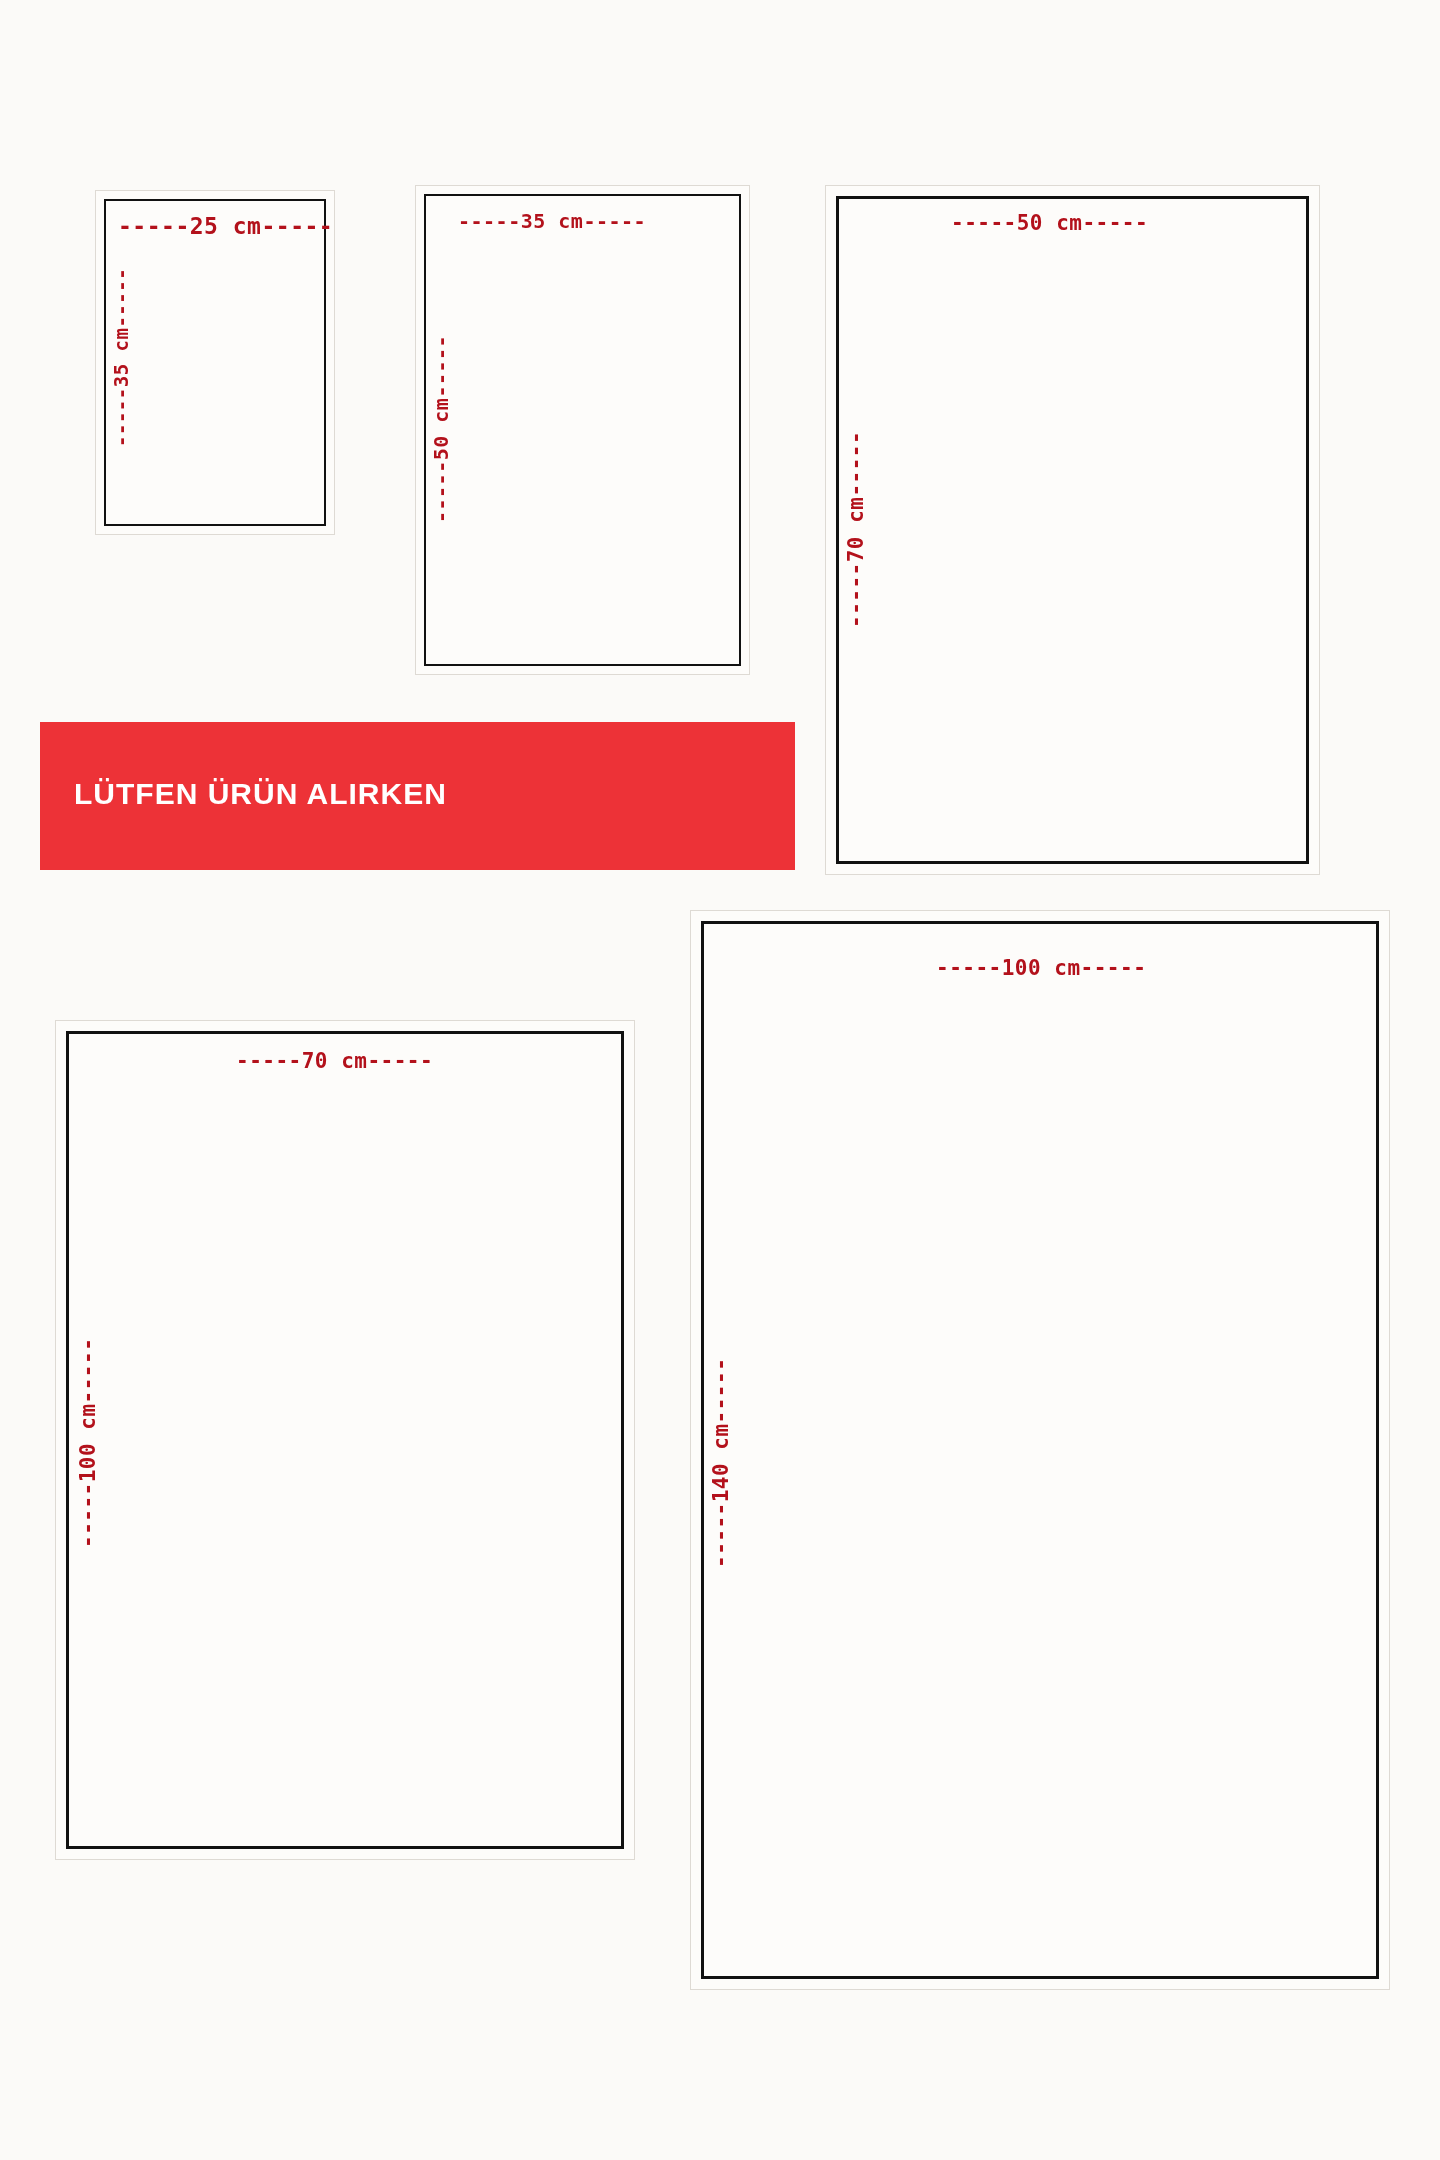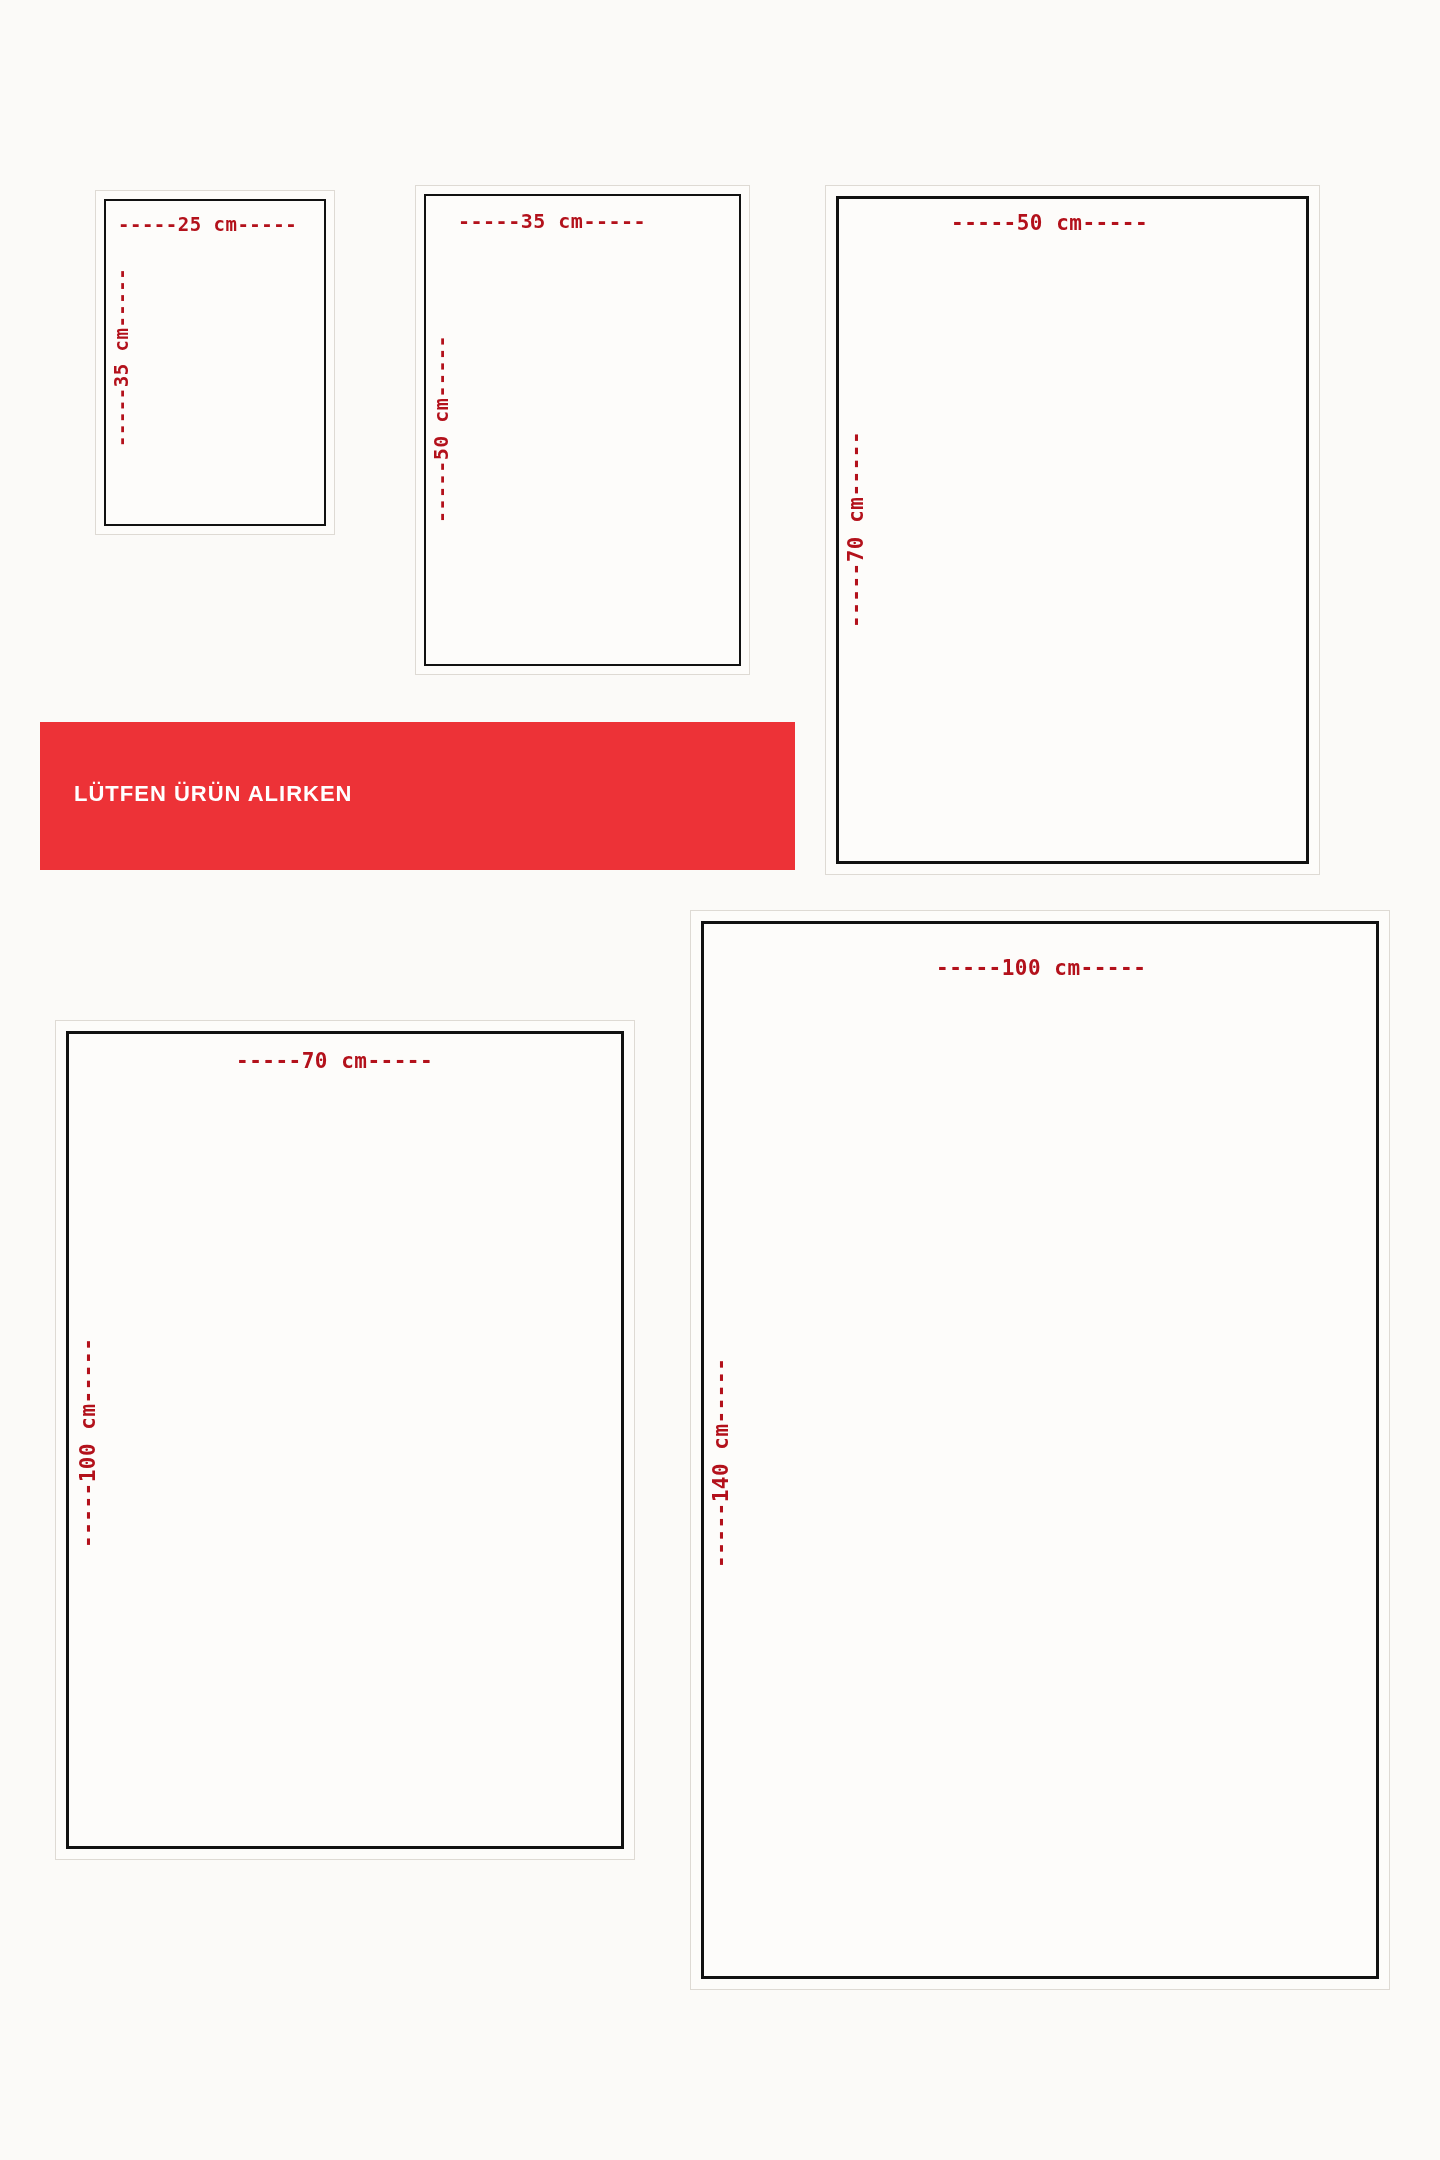--- a/index.html
+++ b/index.html
@@ -64,34 +64,34 @@
     background: #ed3237;
     display: flex;
     flex-direction: column;
     justify-content: center;
     padding: 14px 26px 18px 34px;
     box-sizing: border-box;
   }
   #banner .line {
     color: #ffffff;
     font-weight: bold;
-    font-size: 22px;
+    font-size: 30px;
     line-height: 1.25;
     letter-spacing: 1px;
     font-family: "Liberation Sans", sans-serif;
   }
 </style>
 </head>
 <body>
 
 <div id="canvas">
 
   <div class="frame thin" style="left:95px; top:190px; width:240px; height:345px;">
     <div class="inner"></div>
-    <div class="dim dim-h" style="left:22px; top:22px; font-size:19px;">-----25 cm-----</div>
+    <div class="dim dim-h" style="left:22px; top:22px; font-size:23px;">-----25 cm-----</div>
     <div class="dim dim-v" style="left:-50px; top:170px; width:150px; text-align:center; font-size:19px;">-----35 cm-----</div>
   </div>
 
   <div class="frame thin" style="left:415px; top:185px; width:335px; height:490px;">
     <div class="inner"></div>
     <div class="dim dim-h" style="left:42px; top:23px; font-size:20px;">-----35 cm-----</div>
     <div class="dim dim-v" style="left:-55px; top:245px; width:160px; text-align:center; font-size:20px;">-----50 cm-----</div>
   </div>
 
   <div class="frame" style="left:825px; top:185px; width:495px; height:690px;">

